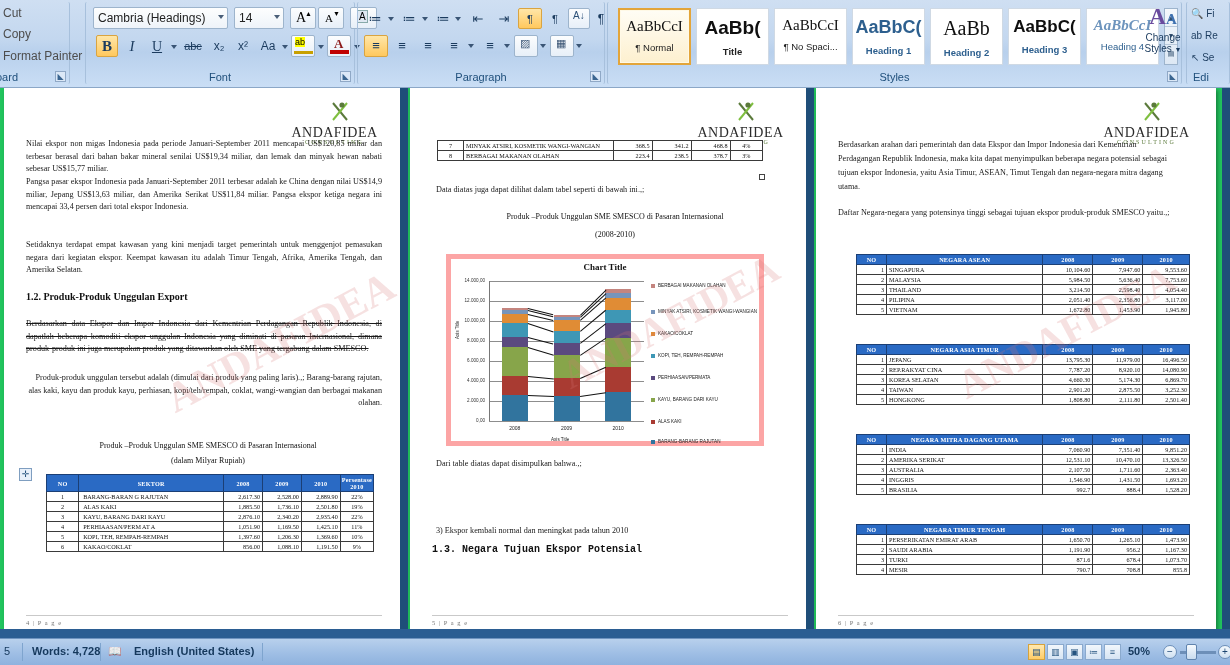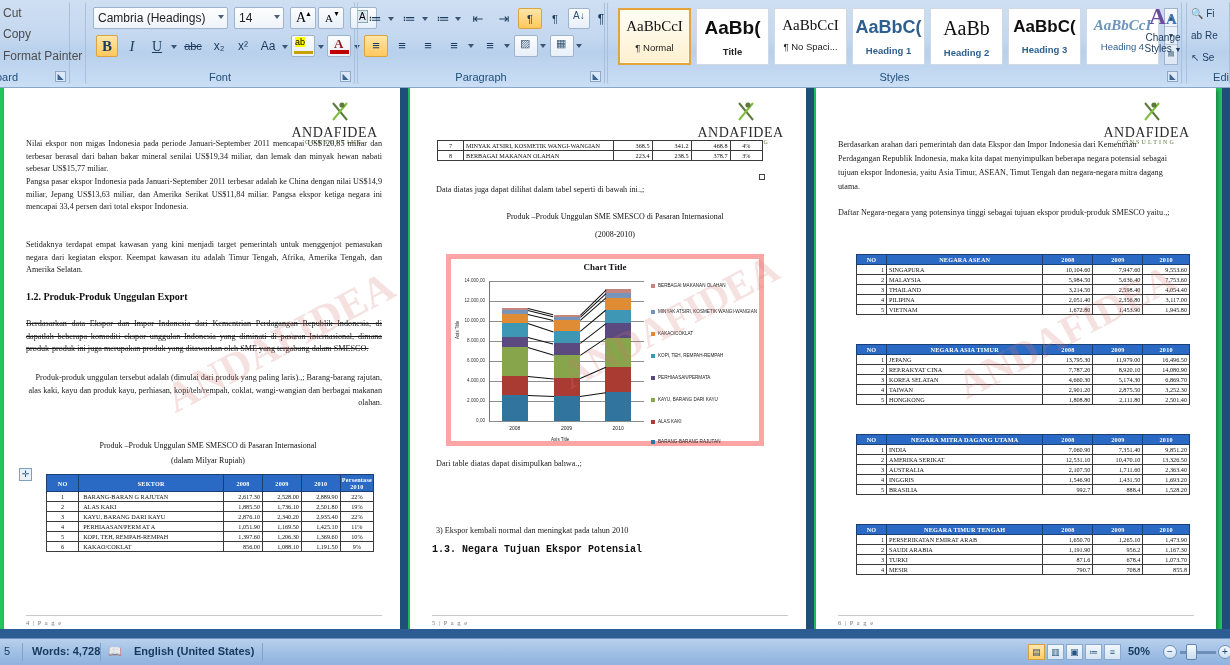--- a/index.html
+++ b/index.html
@@ -345,21 +345,21 @@
   <div style="position:absolute; left:1140px; top:4px; width:46px; height:62px; text-align:center;">
     <div style="font-size:23px; color:#6a4b9e; font-weight:bold; font-family:'Liberation Serif',serif; line-height:26px;">A<span style="color:#3f72b0;font-size:15px;">A</span></div>
     <div style="font-size:10px; color:#1b3b5e; line-height:11px;">Change</div>
     <div style="font-size:10px; color:#1b3b5e; line-height:11px;"><span>Styles</span> <span style="font-size:7px;">▼</span></div>
   </div>
 
   <div class="rgroup" id="editgroup">
     <div class="ed-item" style="top:6px;"><span>🔍</span> <span>Fi</span></div>
     <div class="ed-item" style="top:28px;"><span>ab</span> <span>Re</span></div>
     <div class="ed-item" style="top:50px;"><span>↖</span> <span>Se</span></div>
-    <div class="glabel" style="text-align:right; left:6px;">Edi</div>
+    <div class="glabel" style="text-align:left; left:6px;">Edi</div>
   </div>
 </div>
 
 <div id="docarea">
 
   <div class="page" id="page4">
     <div class="page-inner">
       <div class="logo">
         <div class="logo-mark">
           <svg width="95" height="26" viewBox="0 0 95 26">

